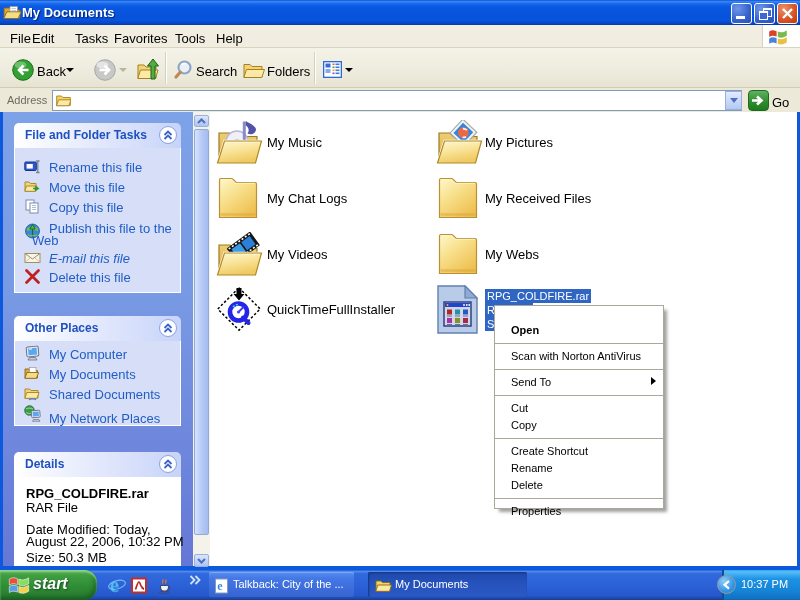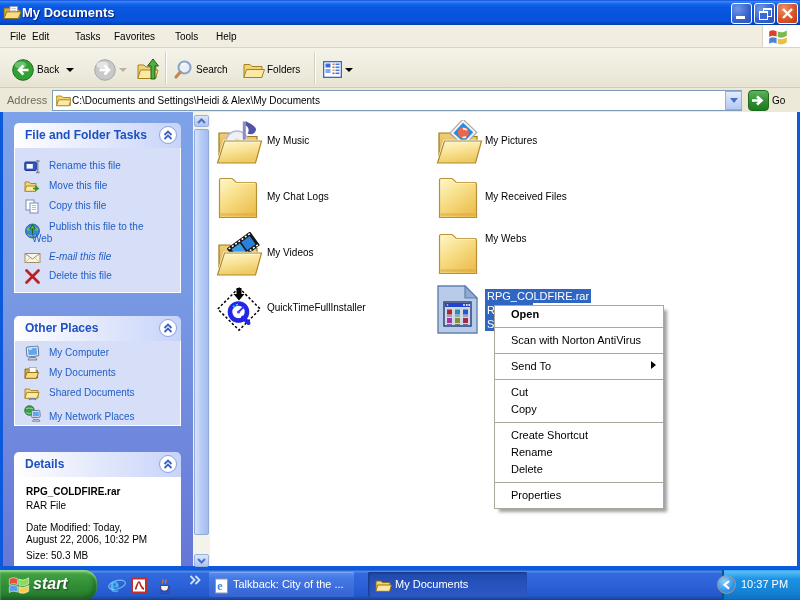--- a/index.html
+++ b/index.html
@@ -1,17 +1,17 @@
 <!DOCTYPE html>
 <html><head>
 <meta charset="utf-8">
 <style>
 html,body{margin:0;padding:0;width:800px;height:600px;overflow:hidden;font-family:"Liberation Sans",sans-serif;background:#ece9d8;}
 .abs{position:absolute;}
-.tx{font-size:10px;color:#000;white-space:nowrap;}
+.tx{font-size:13px;color:#000;white-space:nowrap;}
 .blue{color:#215dc6;}
 .panelhead{height:25px;border-radius:5px 5px 0 0;background:linear-gradient(90deg,#ffffff,#c7d3f9);}
 .panelhead span{font-size:12px;font-weight:bold;color:#1e50c0;line-height:25px;padding-left:11px;display:block;}
 .chev{position:absolute;right:4px;top:3px;width:18px;height:18px;border-radius:50%;background:#fff;border:1px solid #88a3e2;box-sizing:border-box;}
 .mitem{height:17px;line-height:17px;font-size:11px;padding-left:16px;color:#000;}
 .msep{height:1px;background:#aca899;margin:4px 0;}
 </style>
 </head>
 <body>
 
@@ -98,21 +98,20 @@
       </svg></div>
 <div class="abs" style="left:345px;top:68px;width:0;height:0;border-left:4px solid transparent;border-right:4px solid transparent;border-top:4px solid #000;"></div>
 
 <div class="abs" style="left:0;top:88px;width:800px;height:24px;background:#ece9d8;"></div>
 <div class="abs" style="left:7px;top:94px;font-size:11px;color:#6d6a60;">Address</div>
 <div class="abs" style="left:52px;top:90px;width:690px;height:21px;background:#fff;border:1px solid #7f9db9;box-sizing:border-box;"></div>
 <div class="abs" id="adrfold" style="left:56px;top:93px;"><svg width="15" height="14" viewBox="0 0 15 14">
         <path d="M0.7 3 L5.5 3 L7 4.5 L14.3 4.5 L14.3 12.5 L0.7 12.5 Z" fill="#f5d568" stroke="#a5811f" stroke-width="0.9"></path>
         <path d="M0.5 12.8 L2.6 6.8 L15 6.8 L12.9 12.8 Z" fill="#fbe9a5" stroke="#a5811f" stroke-width="0.9"></path>
       </svg></div>
-<div class="abs tx" style="left:72px;top:95px;">C:\Documents and Settings\Heidi &amp; Alex\My Documents</div>
 <div class="abs" style="left:725px;top:91px;width:17px;height:19px;background:linear-gradient(180deg,#e2ebfd,#b4c8f2);border:1px solid #98aee0;box-sizing:border-box;"></div>
 <div class="abs" style="left:730px;top:98px;width:0;height:0;border-left:4px solid transparent;border-right:4px solid transparent;border-top:5px solid #4d6fc0;"></div>
 <div class="abs" id="gobtn" style="left:748px;top:90px;width:21px;height:21px;border-radius:4px;background:linear-gradient(180deg,#5fb25f,#2e8b2e 60%,#1e7a1e);border:1px solid #1c6b1c;box-sizing:border-box;"></div>
 <svg class="abs" style="left:751px;top:94px;" width="15" height="13">
       <path d="M1 6.5 H9 M6 2.5 L10.5 6.5 L6 10.5" stroke="#fff" stroke-width="2.6" fill="none"></path>
     </svg>
 <div class="abs tx" style="left:772px;top:95px;">Go</div>
 </div>
 
 <div class="abs" style="left:0;top:112px;width:3px;height:458px;background:#0c59dd;"></div>
@@ -318,21 +317,21 @@
       <path d="M1.5 43 L8.5 21 L45.5 21 L39.5 43 Z" fill="url(#gflap)" stroke="#b08a28" stroke-width="1.2"></path>
       <path d="M9.7 22.5 L43.8 22.5" stroke="#fdf6c8" stroke-width="1" opacity="0.9"></path>
     </svg></div>
 <div class="abs tx" style="left:267px;top:247px;">My Videos</div>
 <div class="abs" id="fo-webs" style="left:436px;top:232px;"><svg width="44" height="44" viewBox="0 0 44 44">
       <path d="M3.5 41.5 L3.5 4 C3.5 3.2 4.2 2.5 5 2.5 L15.5 2.5 C16 2.5 16.5 2.7 16.9 3.1 L20.3 6.5 L39 6.5 C39.8 6.5 40.5 7.2 40.5 8 L40.5 41.5 Z" fill="#fff" stroke="#fff" stroke-width="2.5"></path>
       <path d="M3.5 41.5 L3.5 4 C3.5 3.2 4.2 2.5 5 2.5 L15.5 2.5 C16 2.5 16.5 2.7 16.9 3.1 L20.3 6.5 L39 6.5 C39.8 6.5 40.5 7.2 40.5 8 L40.5 41.5 Z" fill="url(#gfold)" stroke="#bb8f33" stroke-width="1.2"></path>
       <path d="M5 3.8 L15.2 3.8 L18.6 7.3 L39 7.3" fill="none" stroke="#fdf6c8" stroke-width="1" opacity="0.9"></path>
       <rect x="4.6" y="37.2" width="34.8" height="2.6" fill="#d9a63e" opacity="0.5"></rect>
     </svg></div>
-<div class="abs tx" style="left:485px;top:233px;">My Webs</div>
+<div class="abs tx" style="left:485px;top:247px;">My Webs</div>
 <div class="abs" id="fo-qt" style="left:214px;top:284px;"><svg width="50" height="50" viewBox="0 0 50 50">
       <rect x="10" y="10" width="30" height="30" transform="rotate(45 25 25)" fill="#fff" stroke="#000" stroke-width="1.5" stroke-dasharray="2.5 2"></rect>
       <path d="M22.5 4 L27.5 4 L27.5 10 L30.5 10 L25 16.5 L19.5 10 L22.5 10 Z" fill="#000"></path>
       <circle cx="24.5" cy="28" r="8.5" fill="none" stroke="#2525e8" stroke-width="4.6"></circle>
       <path d="M29 33.5 L34.5 39" stroke="#2525e8" stroke-width="4" stroke-linecap="round"></path>
       <path d="M24.5 28 L30 22.5" stroke="#3a3af0" stroke-width="1.8"></path>
       <circle cx="24.5" cy="28" r="1.6" fill="#4a4af0"></circle>
       <path d="M19 23 A7.5 7.5 0 0 1 24 20.5" stroke="#3ad8e8" stroke-width="1.6" fill="none" stroke-dasharray="2 1.5"></path>
     </svg></div>
 <div class="abs tx" style="left:267px;top:302px;">QuickTimeFullInstaller</div>
@@ -350,21 +349,21 @@
       <rect x="26" y="24.5" width="5" height="5" fill="#2858c8"></rect>
       <rect x="10" y="33" width="5" height="5" fill="#a830a8"></rect>
       <rect x="18" y="33" width="5" height="5" fill="#889028"></rect>
       <rect x="26" y="33" width="5" height="5" fill="#a82848"></rect>
       <path d="M10 31 h5 M18 31 h5 M26 31 h5 M10 39.5 h5 M18 39.5 h5 M26 39.5 h5" stroke="#485888" stroke-width="0.8"></path>
     </svg></div>
 <div class="abs" style="left:485px;top:289px;height:14px;background:#2f66c4;color:#fff;font-size:11px;line-height:14px;padding:0 2px;">RPG_COLDFIRE.rar</div>
 <div class="abs" style="left:485px;top:303px;height:14px;background:#2f66c4;color:#fff;font-size:11px;line-height:14px;padding:0 2px;">RAR File</div>
 <div class="abs" style="left:485px;top:317px;height:14px;background:#2f66c4;color:#fff;font-size:11px;line-height:14px;padding:0 2px;">Size: 50.3 MB</div>
 
-<div class="abs" style="left:494px;top:305px;width:170px;height:204px;background:#fff;border:1px solid #aca899;box-sizing:border-box;box-shadow:4px 4px 3px -1px rgba(70,70,70,0.5);padding-top:0;">
+<div class="abs" style="left:494px;top:305px;width:170px;height:204px;background:#fff;border:1px solid #aca899;box-sizing:border-box;box-shadow:4px 4px 3px -1px rgba(70,70,70,0.5);padding-top:16px;">
  <div class="mitem" style="font-weight:bold;">Open</div>
  <div class="msep"></div>
  <div class="mitem">Scan with Norton AntiVirus</div>
  <div class="msep"></div>
  <div class="mitem">Send To <span style="position:absolute;right:7px;margin-top:3px;width:0;height:0;border-top:4px solid transparent;border-bottom:4px solid transparent;border-left:5px solid #000;"></span></div>
  <div class="msep"></div>
  <div class="mitem">Cut</div>
  <div class="mitem">Copy</div>
  <div class="msep"></div>
  <div class="mitem">Create Shortcut</div>

